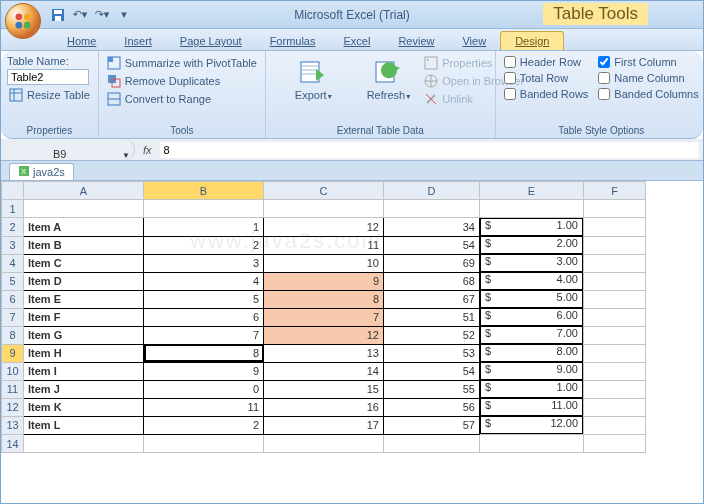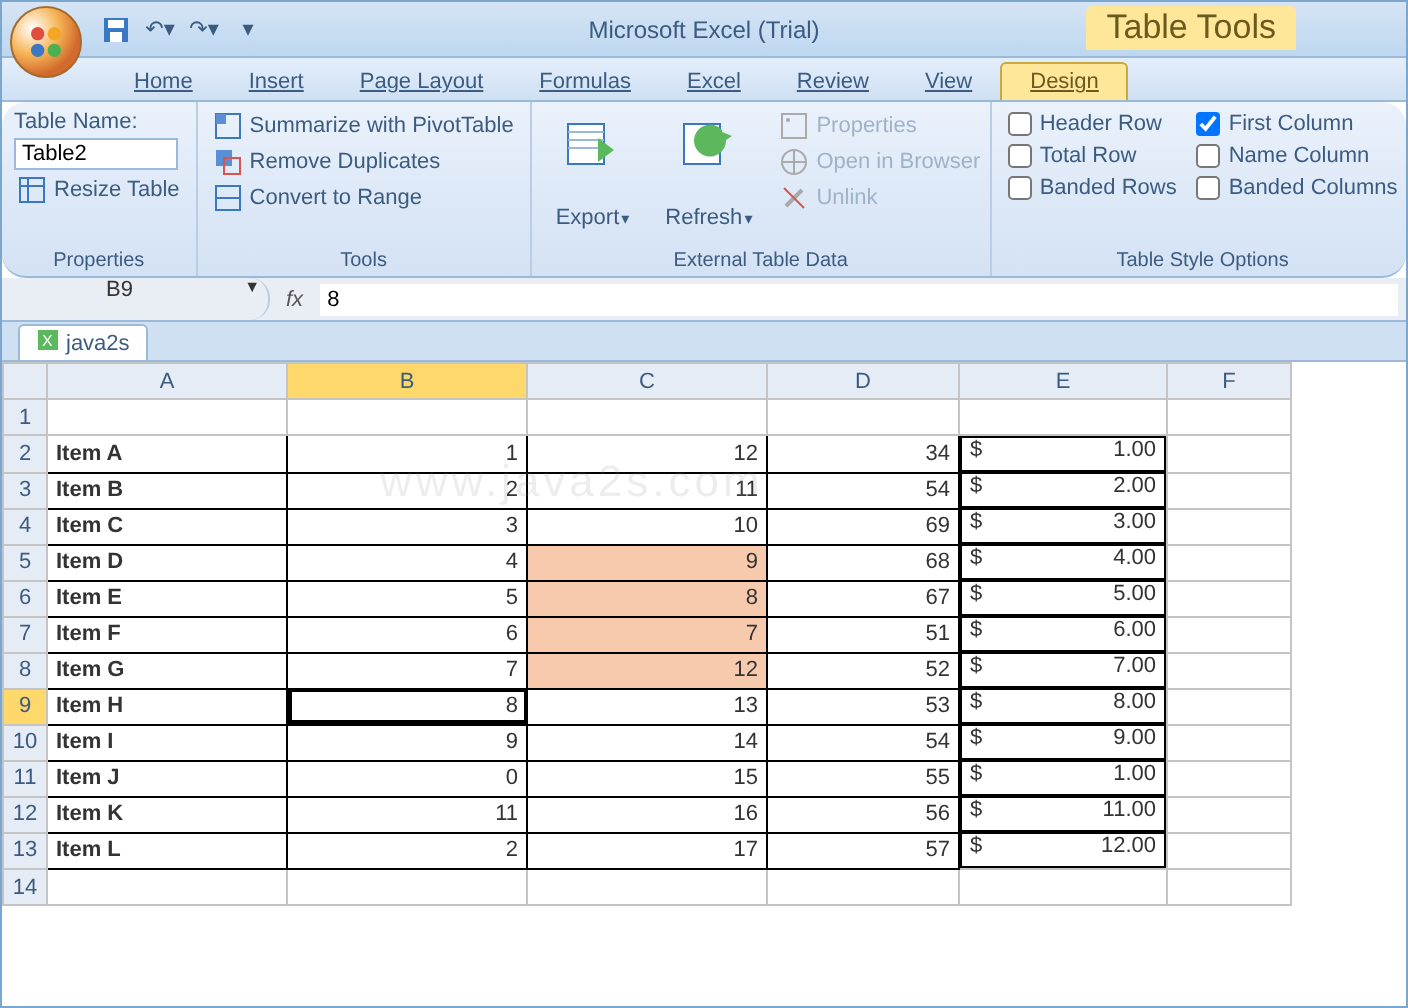--- a/index.html
+++ b/index.html
@@ -21,30 +21,30 @@
 
 
 .ribbon { height: 88px; background: linear-gradient(#eaf1fb,#d3e2f4); display: flex; border-bottom: 1px solid #9cb9d8; border-radius: 12px; }
 .group { border-right: 1px solid #b9cee5; padding: 4px 6px 2px 6px; display: flex; flex-direction: column; justify-content: space-between; }
 .group-body { display: flex; gap: 6px; flex: 1; }
 .group-label { text-align: center; font-size: 10px; color: #3b5b81; padding-top: 2px; }
 .vstack { display: flex; flex-direction: column; gap: 2px; }
 .ribbon-item { display: flex; align-items: center; gap: 4px; color: #3b5b81; font-size: 11px; white-space: nowrap; padding: 1px 2px; cursor: pointer; }
 .ribbon-item.disabled { color: #9fb3c8; }
 .ribbon-icon { width: 14px; height: 14px; display: inline-flex; }
-.big-btn { display: flex; flex-direction: column; align-items: center; gap: 16px; padding: 2px 6px; color: #3b5b81; font-size: 11px; cursor: pointer; }
+.big-btn { display: flex; flex-direction: column; align-items: center; gap: 2px; padding: 2px 6px; color: #3b5b81; font-size: 11px; cursor: pointer; margin-left: 17px; }
 .big-icon { width: 30px; height: 30px; }
 .dropdown-arrow::after { content: "▾"; font-size: 8px; margin-left: 1px; }
 .tn-input { width: 82px; border: 1px solid #9cb9d8; font-size: 11px; padding: 1px 3px; }
 .chk { display: flex; align-items: center; gap: 4px; color: #3b5b81; font-size: 11px; white-space: nowrap; padding: 1px 2px; }
 .chk input { width: 12px; height: 12px; }
 
 
 .fbar { height: 22px; background: #e9eef5; border-bottom: 1px solid #9cb9d8; display: flex; align-items: center; }
-.namebox { width: 134px; border-right: 1px solid #b9cee5; display: flex; align-items: flex-start; padding-left: 52px; height: 100%; color: #333; font-size: 11px; justify-content: space-between; padding-right: 4px; border-radius: 10px;}
+.namebox { width: 134px; border-right: 1px solid #b9cee5; display: flex; align-items: flex-end; padding-left: 52px; height: 100%; color: #333; font-size: 11px; justify-content: space-between; padding-right: 4px; border-radius: 10px;}
 .fx { padding: 0 8px; font-style: italic; color: #555; }
 .formula-input { flex: 1; border: none; background: #fff; height: 16px; font-size: 11px; padding: 0 4px; margin-right: 4px; outline: none; }
 
 
 .wb-tab-row { height: 20px; background: #cfe0f3; display: flex; align-items: flex-end; padding-left: 8px; border-bottom: 1px solid #9cb9d8;}
 .wb-tab { background: #fff; border: 1px solid #9cb9d8; border-bottom: none; padding: 1px 8px; font-size: 11px; color: #3b5b81; display: flex; align-items: center; gap: 3px; border-top-left-radius: 3px; border-top-right-radius: 3px;}
 
 
 .grid-wrap { overflow: auto; height: 320px; }
 table.sheet { border-collapse: collapse; table-layout: fixed; }

